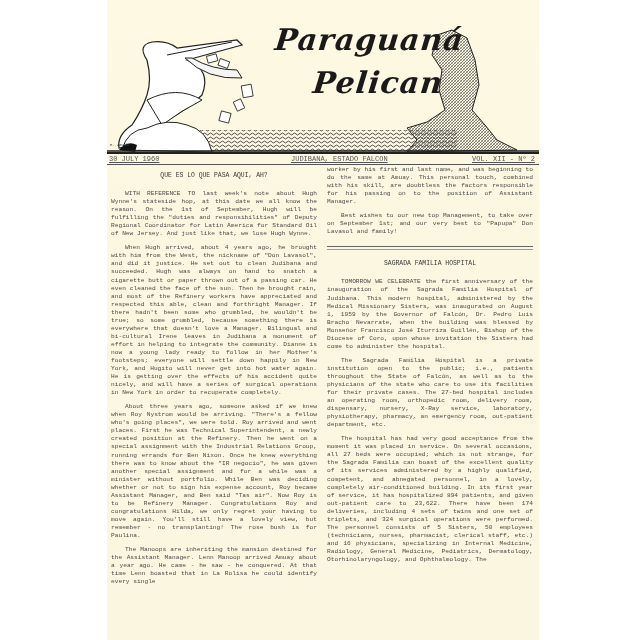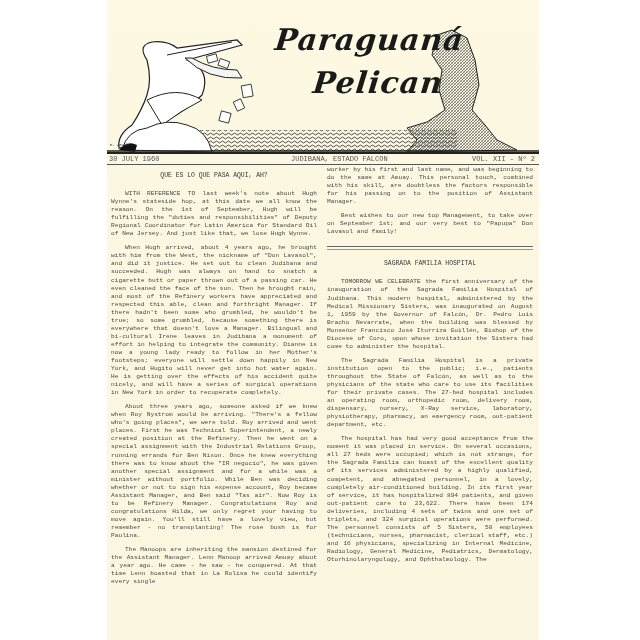--- a/index.html
+++ b/index.html
@@ -25,21 +25,21 @@
     color: #1a1a1a;
     letter-spacing: 1px;
   }
   .title-1 { left: 168px; top: 22px; font-size: 30px; transform: skewX(-6deg); }
   .title-2 { left: 206px; top: 65px; font-size: 30px; transform: skewX(-6deg); }
   .dateline {
     position: absolute; left: 0; top: 152px; width: 432px; height: 10px;
     border-top: 2px solid #222; border-bottom: 1px solid #555;
     font-size: 7px; color: #555; line-height: 10px;
   }
-  .dateline span { position: absolute; top: 0; }
+  .dateline span { position: absolute; top: 0; text-decoration: underline; }
   .col {
     position: absolute; top: 172px; width: 206px;
     font-size: 6.2px; line-height: 8.05px; color: #4a4a4a;
   }
   .col.left { left: 4px; }
   .col.right { left: 220px; top: 166px; }
   .col p { margin: 0 0 6px 0; text-indent: 14px; text-align: justify; white-space: normal; }
   .heading { text-align: center; margin: 0 0 10px 0; font-size: 6.4px; color: #3a3a3a; }
   .rule { height: 2px; border-top: 1px solid #666; border-bottom: 1px solid #999; margin: 10px 0 10px 0; }
   .sig { position: absolute; left: 3px; top: 143px; font-size: 4px; color: #333; }

